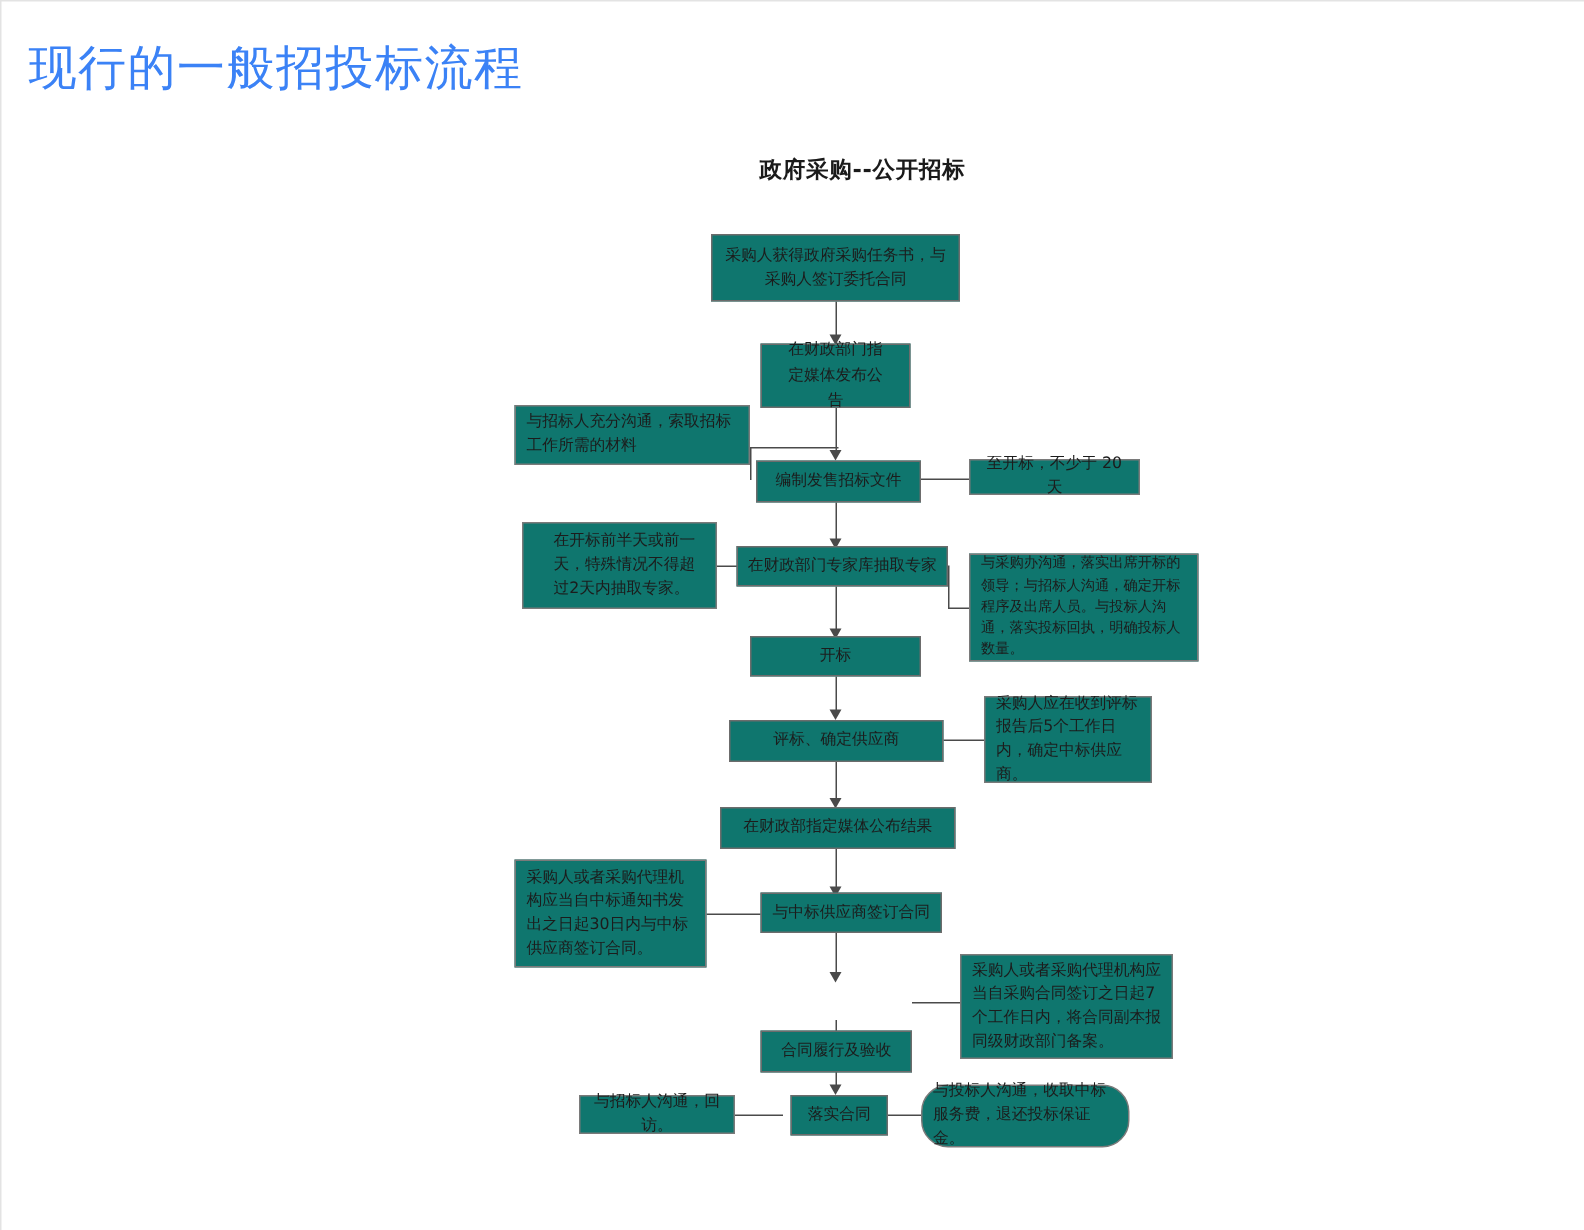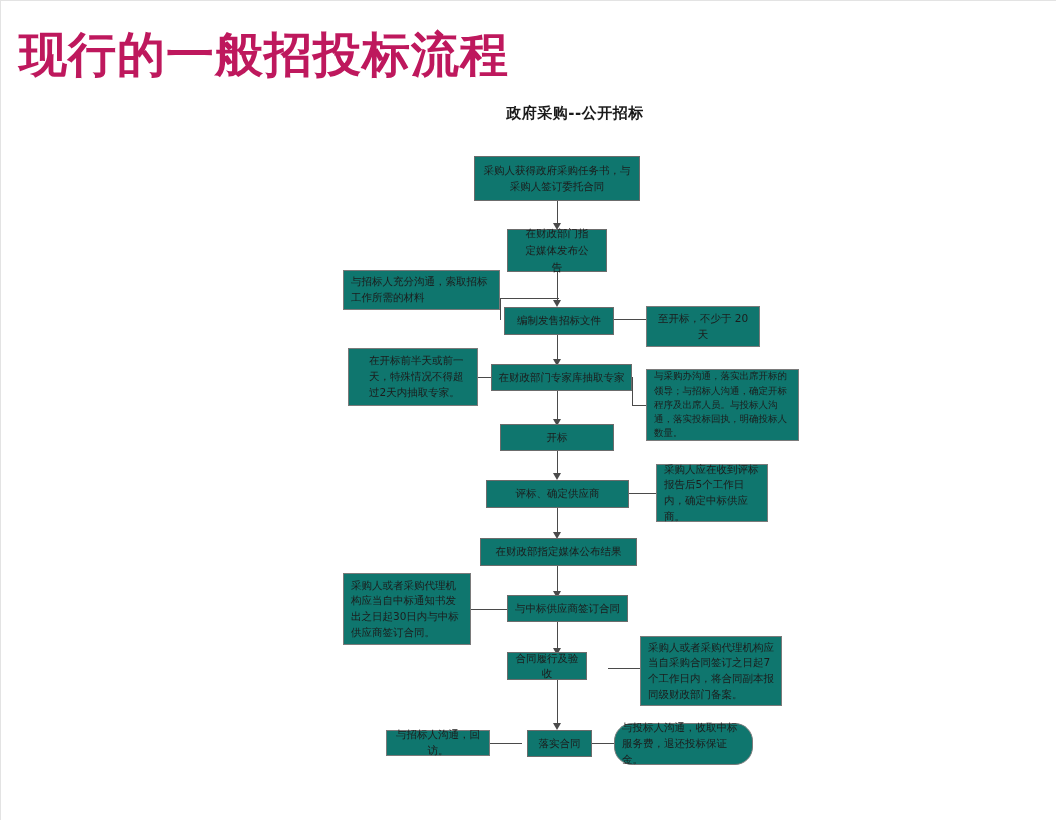--- a/index.html
+++ b/index.html
@@ -18,24 +18,24 @@
     background: #ffffff;
     overflow: hidden;
     border-left: 1px solid #e3e3e3;
     border-top: 1px solid #e3e3e3;
     box-sizing: border-box;
   }
   #page-title {
     position: absolute;
     left: 18px;
     top: 26px;
-    font-size: 48px;
-    font-weight: bold;
+    font-size: 32px;
+    font-weight: normal;
     letter-spacing: 1px;
-    color: #be185d;
+    color: #3b82f6;
     white-space: nowrap;
     line-height: 1.15;
   }
   #chart-subtitle {
     position: absolute;
     left: 0;
     top: 103px;
     width: 1056px;
     text-align: center;
     font-size: 15px;
@@ -163,33 +163,33 @@
   </div>
 
   <div class="node" style="left:479px; top:537px; width:157px; height:28px;">
     <span>在财政部指定媒体公布结果</span>
   </div>
 
   <div class="node" style="left:506px; top:594px; width:121px; height:27px;">
     <span>与中标供应商签订合同</span>
   </div>
 
-  <div class="node" style="left:506px; top:651px; width:80px; height:28px;">
+  <div class="node" style="left:506px; top:686px; width:101px; height:28px;">
     <span>合同履行及验收</span>
   </div>
 
   <div class="node" style="left:526px; top:729px; width:65px; height:27px;">
     <span>落实合同</span>
   </div>
 
   <div class="node note" style="left:342px; top:269px; width:157px; height:40px;">
     <span>与招标人充分沟通，索取招标工作所需的材料</span>
   </div>
 
-  <div class="node note center" style="left:645px; top:305px; width:114px; height:41px;">
+  <div class="node note center" style="left:645px; top:305px; width:114px; height:24px;">
     <span>至开标，不少于 20天</span>
   </div>
 
   <div class="node note" style="left:347px; top:347px; width:130px; height:58px;padding-left:20px;">
     <span>在开标前半天或前一天，特殊情况不得超过2天内抽取专家。</span>
   </div>
 
   <div class="node note" style="left:645px; top:368px; width:153px; height:72px; font-size:9.5px;">
     <span>与采购办沟通，落实出席开标的领导；与招标人沟通，确定开标程序及出席人员。与投标人沟通，落实投标回执，明确投标人数量。</span>
   </div>

